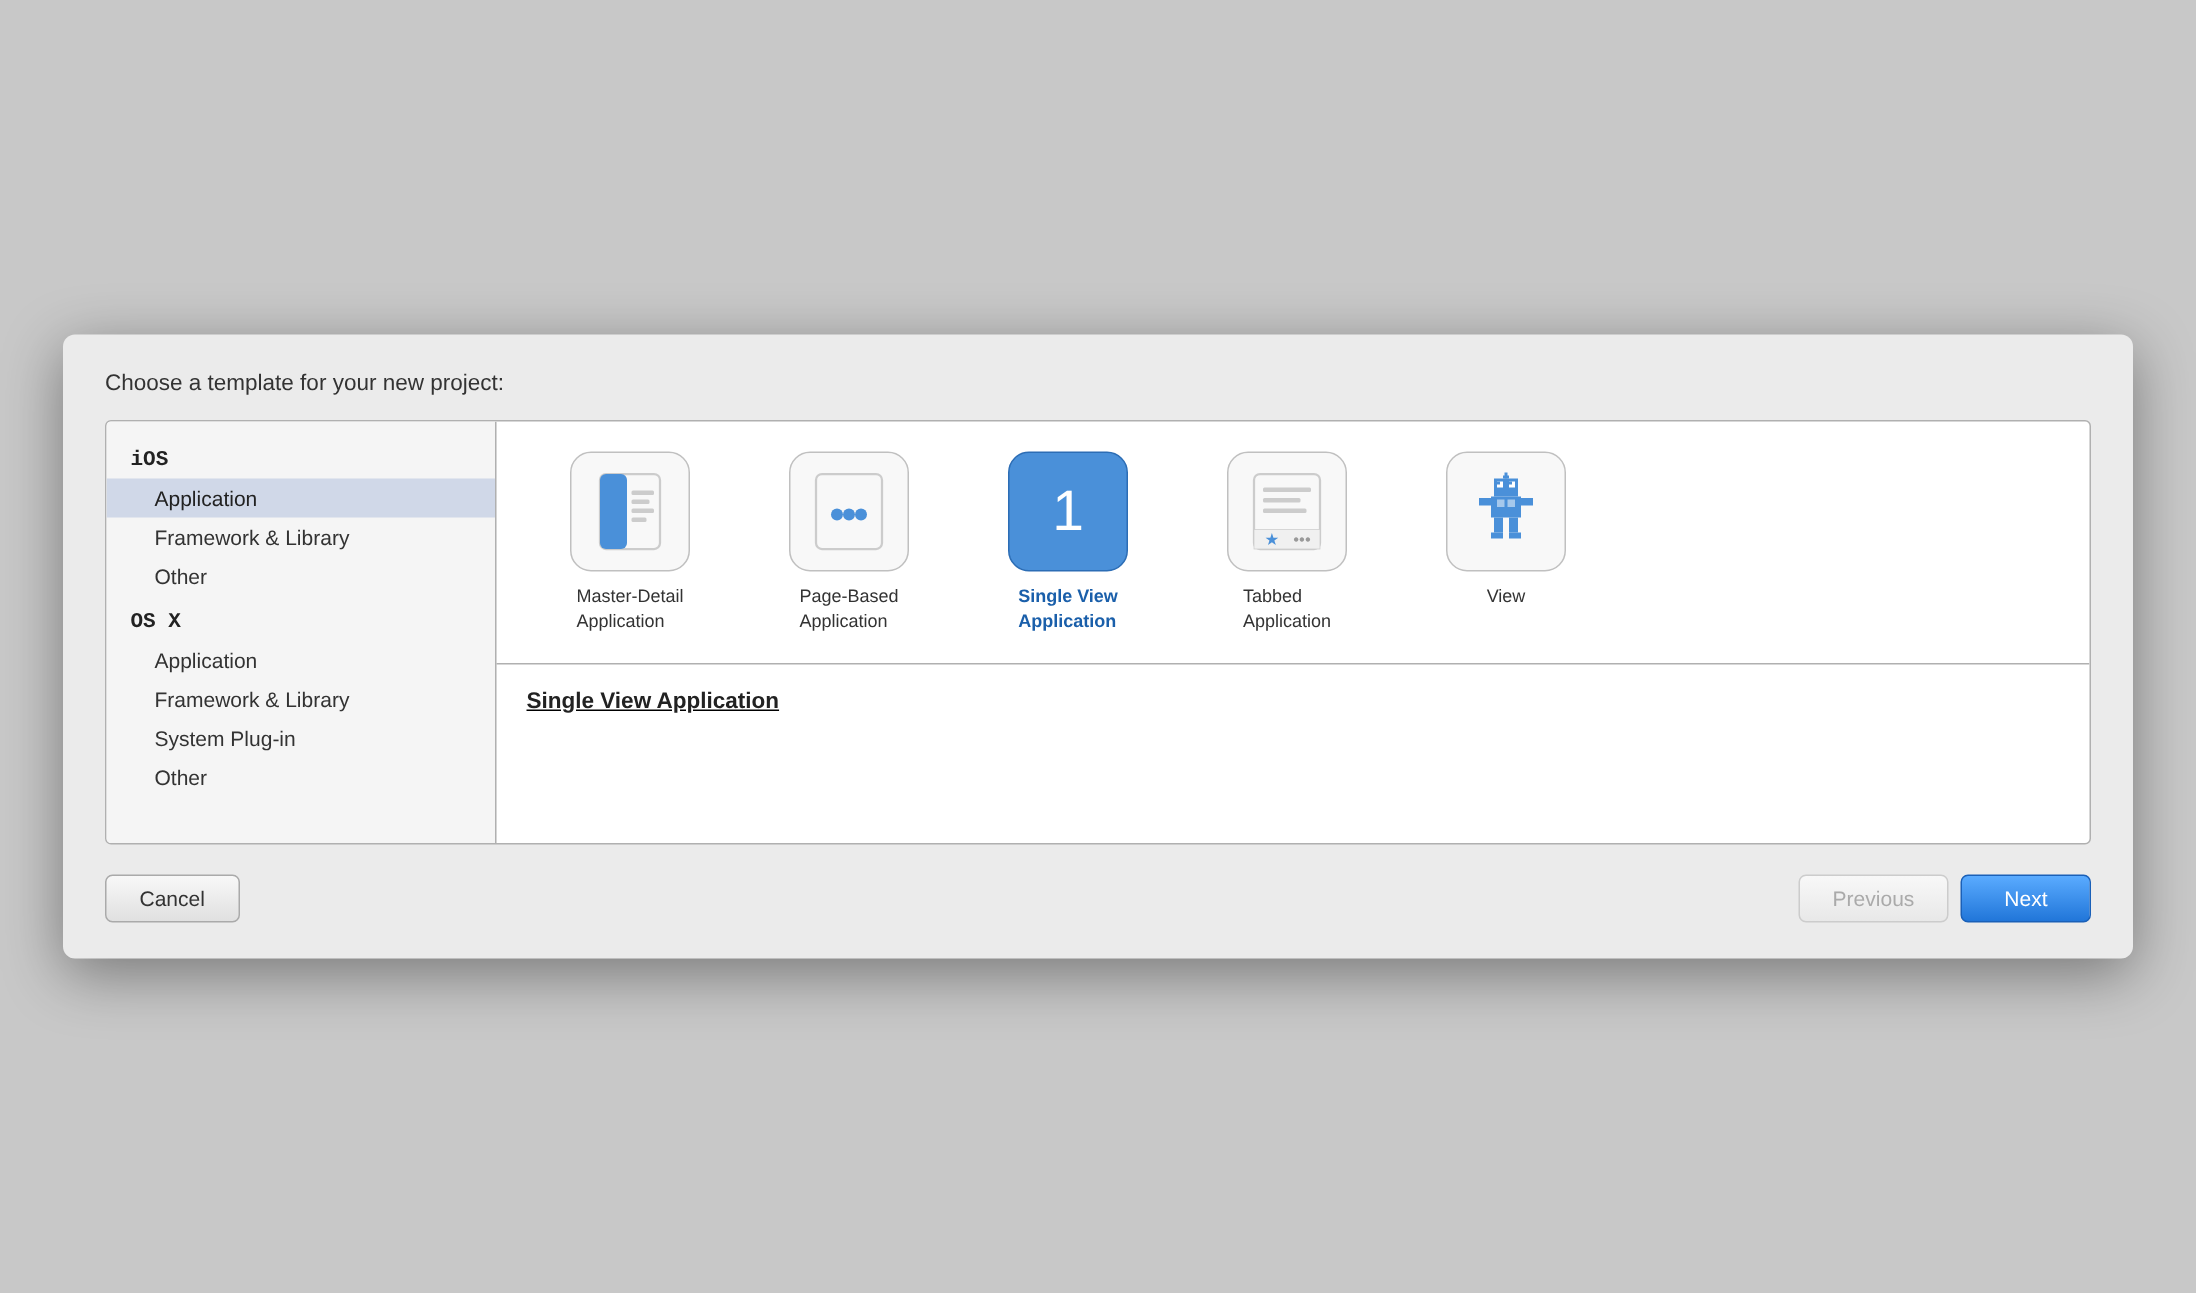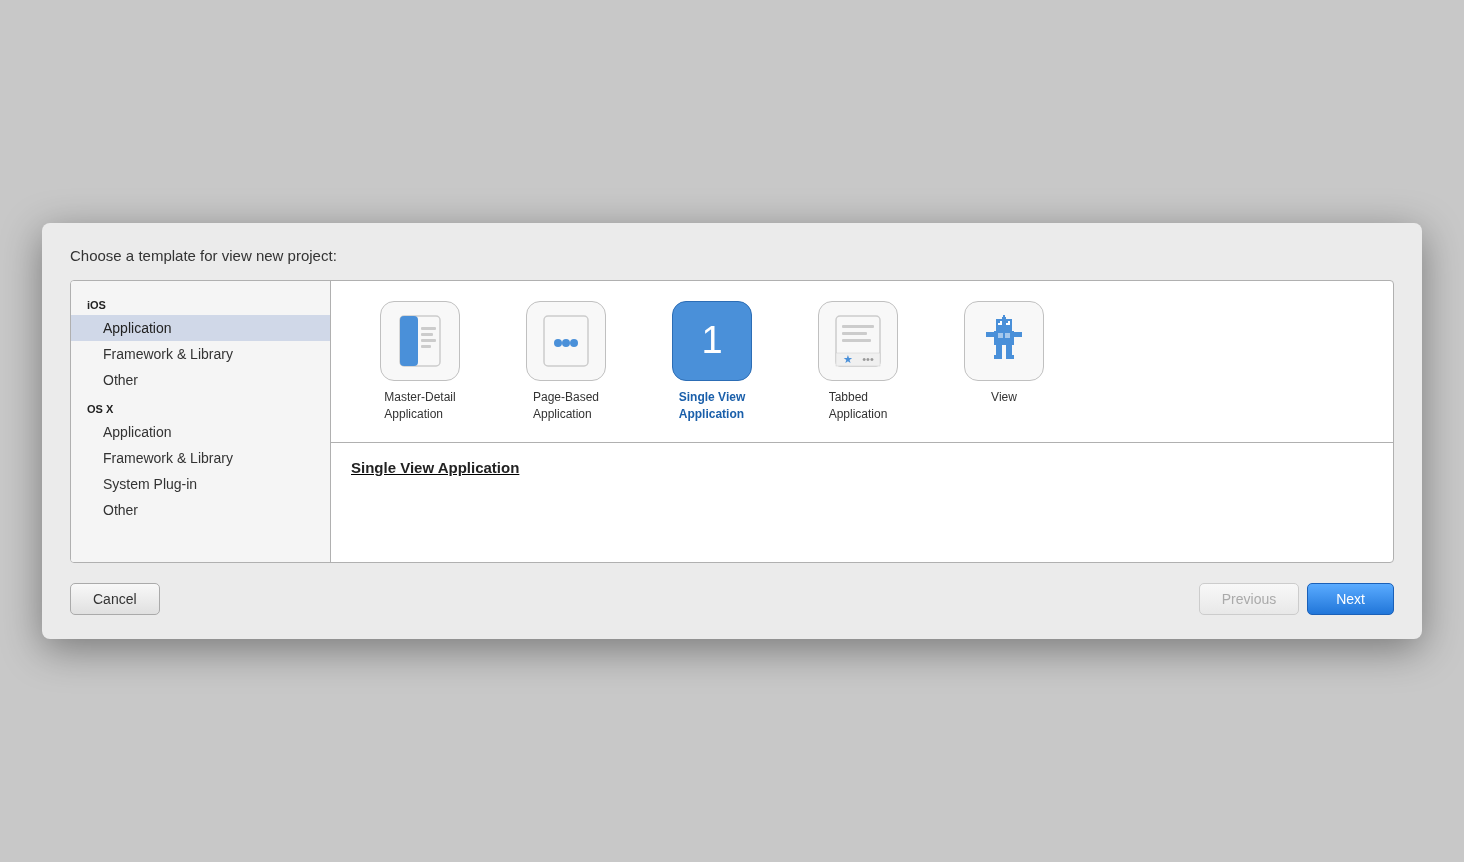--- a/index.html
+++ b/index.html
@@ -44,24 +44,25 @@
     
     .sidebar {
       width: 260px;
       min-width: 260px;
       border-right: 1px solid #b0b0b0;
       background: #f5f5f5;
       padding: 8px 0;
     }
 
     .sidebar-group-header {
-      font-size: 11px;
+      font-size: 14px;
       font-weight: 600;
       color: #222;
       padding: 10px 16px 4px 16px;
+      font-family: Liberation Mono, monospace;
     }
 
     .sidebar-item {
       font-size: 14px;
       color: #333;
       padding: 5px 16px 5px 32px;
       cursor: pointer;
       user-select: none;
     }
 
@@ -183,21 +184,21 @@
 
     .btn-group {
       display: flex;
       gap: 8px;
     }
   </style>
 </head>
 <body>
 
 <div class="dialog">
-  <div class="dialog-title">Choose a template for view new project:</div>
+  <div class="dialog-title">Choose a template for your new project:</div>
 
   <div class="main-area">
 
     <div class="sidebar">
 
       <div class="sidebar-group-header">iOS</div>
       <div class="sidebar-item selected">Application</div>
       <div class="sidebar-item">Framework &amp; Library</div>
       <div class="sidebar-item">Other</div>
 

